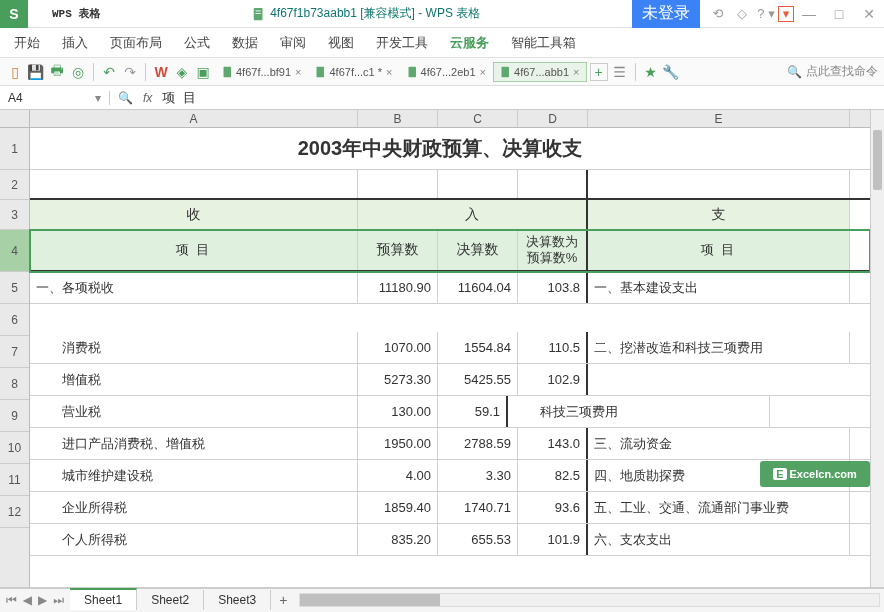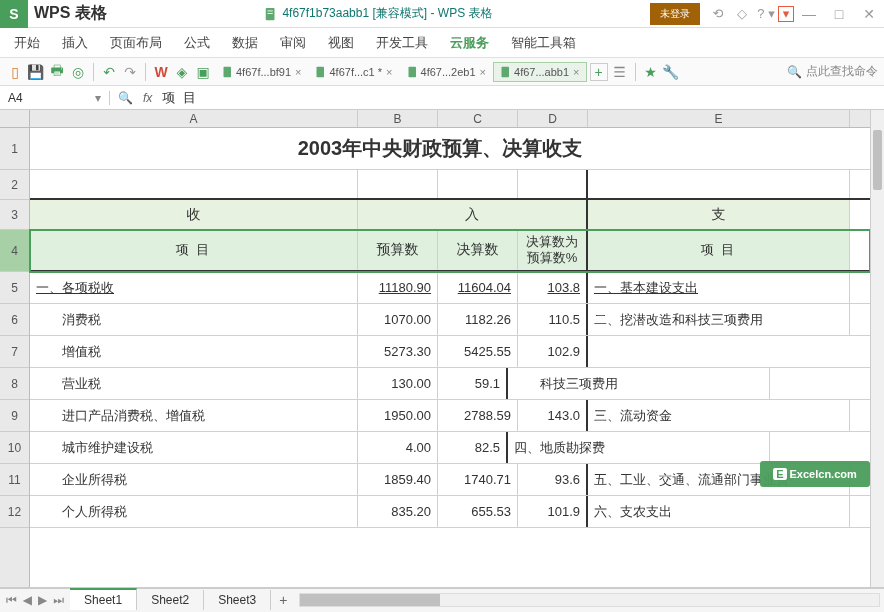--- a/index.html
+++ b/index.html
@@ -1,26 +1,26 @@
 <!DOCTYPE html>
 <html><head>
 <meta charset="utf-8">
 <style>
 * { box-sizing: border-box; margin: 0; padding: 0; font-family: "Microsoft YaHei", sans-serif; }
 body { width: 884px; height: 612px; background: #fff; font-size: 12px; color: #333; overflow: hidden; position: relative; }
 
 
 .titlebar { height: 28px; background: #fff; display: flex; align-items: center; border-bottom: 1px solid #ddd; }
 .logo-box { width: 28px; height: 28px; background: #4a9e5c; display: flex; align-items: center; justify-content: center; color: #fff; font-weight: bold; font-size: 14px; }
-.app-name { font-weight: bold; margin-left: 6px; font-size: 16px; }
+.app-name { font-weight: bold; margin-left: 24px; font-size: 11px; font-family: Liberation Mono, monospace; }
 .title-center { flex: 1; display: flex; justify-content: center; align-items: center; gap: 4px; }
 .doc-ico { width: 14px; height: 14px; display: inline-block; }
 .title-text { color: #0f766e; font-size: 12px; }
 .title-right { display: flex; align-items: center; gap: 0; }
-.login-btn { background: #a16207; color: #fff; padding: 4px 10px; font-size: 10px; margin-right: 6px; }
+.login-btn { background: #3b82f6; color: #fff; padding: 4px 10px; font-size: 16px; margin-right: 6px; }
 .tb-icon { width: 24px; height: 26px; display: flex; align-items: center; justify-content: center; color: #999; font-size: 13px; }
 .win-ctl { width: 30px; height: 26px; display: flex; align-items: center; justify-content: center; color: #999; font-size: 14px; }
 
 
 .menubar { height: 30px; display: flex; align-items: center; padding: 0 14px; gap: 22px; border-bottom: 1px solid #e0e0e0; background: #fff; }
 .menu-item { font-size: 13px; color: #444; cursor: pointer; }
 .menu-item.active { color: #4a9e5c; font-weight: bold; }
 
 
 .toolbar { height: 28px; display: flex; align-items: center; padding: 0 6px; gap: 3px; background: #fafafa; border-bottom: 1px solid #ddd; }
@@ -221,31 +221,31 @@
         <div class="cell cB hdr" style="width: 230px; border-right: 2px solid rgb(51, 51, 51);">入</div>
         <div class="cell cE hdr">支</div>
       </div>
       <div class="row row-sel" style="height: 42px; border-bottom: 2px solid rgb(51, 51, 51); outline: rgb(74, 158, 92) solid 2px; outline-offset: -1px;">
         <div class="cell cA hdr2">项                目</div>
         <div class="cell cB hdr">预算数</div>
         <div class="cell cC hdr">决算数</div>
         <div class="cell cD hdr" style="font-size: 13px; white-space: normal; line-height: 1.2; text-align: center;">决算数为预算数%</div>
         <div class="cell cE hdr2">项                目</div>
       </div>
-      <div class="row " style="height: 32px; text-decoration: underline;">
+      <div class="row " style="height: 32px;">
         <div class="cell cA ">一、各项税收</div>
         <div class="cell cB num">11180.90</div>
         <div class="cell cC num">11604.04</div>
         <div class="cell cD num">103.8</div>
         <div class="cell cE ">一、基本建设支出</div>
       </div>
-      <div class="row " style="height: 32px;">
+      <div class="row " style="height: 32px; margin-top: 28px;">
         <div class="cell cA ">　　消费税</div>
         <div class="cell cB num">1070.00</div>
-        <div class="cell cC num">1182.26</div>
+        <div class="cell cC num">1554.84</div>
         <div class="cell cD num">110.5</div>
         <div class="cell cE ">二、挖潜改造和科技三项费用</div>
       </div>
       <div class="row " style="height: 32px;">
         <div class="cell cA ">　　增值税</div>
         <div class="cell cB num">5273.30</div>
         <div class="cell cC num">5425.55</div>
         <div class="cell cD num">102.9</div>
       </div>
       <div class="row " style="height: 32px;">
@@ -257,20 +257,21 @@
       <div class="row " style="height: 32px;">
         <div class="cell cA ">　　进口产品消费税、增值税</div>
         <div class="cell cB num">1950.00</div>
         <div class="cell cC num">2788.59</div>
         <div class="cell cD num">143.0</div>
         <div class="cell cE ">三、流动资金</div>
       </div>
       <div class="row " style="height: 32px;">
         <div class="cell cA ">　　城市维护建设税</div>
         <div class="cell cB num">4.00</div>
+        <div class="cell cC num">3.30</div>
         <div class="cell cD num">82.5</div>
         <div class="cell cE ">四、地质勘探费</div>
       </div>
       <div class="row " style="height: 32px;">
         <div class="cell cA ">　　企业所得税</div>
         <div class="cell cB num">1859.40</div>
         <div class="cell cC num">1740.71</div>
         <div class="cell cD num">93.6</div>
         <div class="cell cE ">五、工业、交通、流通部门事业费</div>
       </div>

